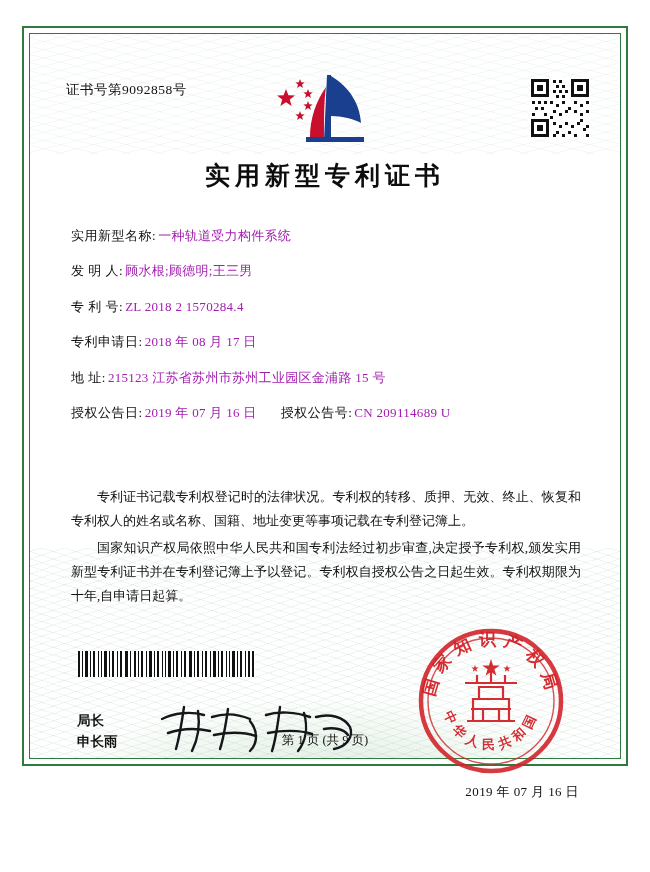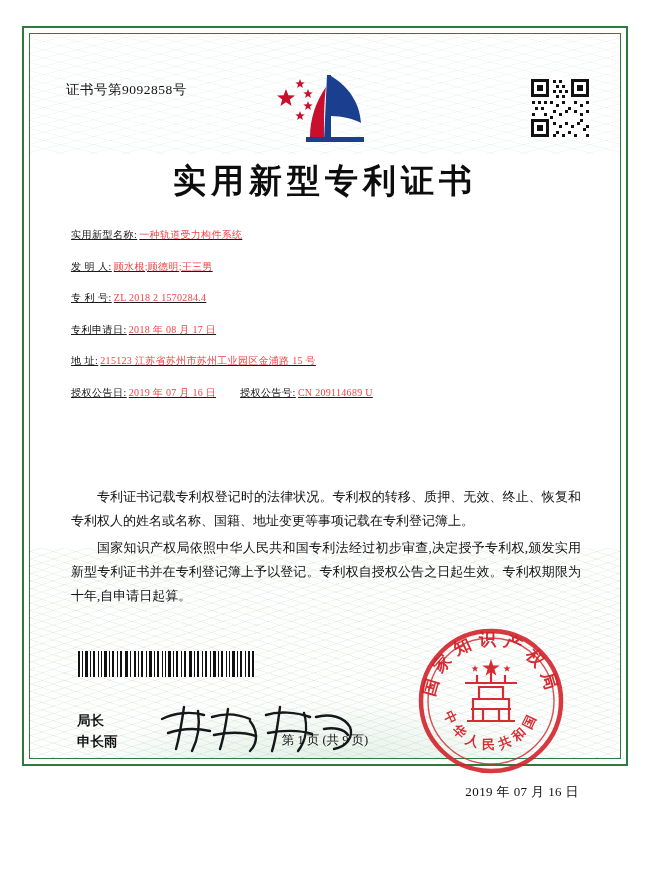--- a/index.html
+++ b/index.html
@@ -123,50 +123,49 @@
     width: 62px;
     height: 62px;
   }
 
   .title {
     position: absolute;
     left: 0;
     right: 0;
     top: 126px;
     text-align: center;
-    font-size: 33px;
+    font-size: 25px;
     font-weight: bold;
     letter-spacing: 5px;
     color: #0d0d0d;
     font-family: "Liberation Serif", serif;
   }
 
   
   .fields {
     position: absolute;
     left: 42px;
     right: 36px;
     top: 195px;
   }
   .field-row {
     display: flex;
     align-items: center;
     margin-bottom: 18.5px;
-    font-size: 10px;
+    font-size: 13px;
     line-height: 1.3;
     white-space: nowrap;
-    text-decoration: underline;
   }
   .field-label {
     color: #111;
     letter-spacing: 0.5px;
     flex: 0 0 auto;
   }
   .field-value {
-    color: #ef4444;
+    color: #a21caf;
     margin-left: 2px;
     letter-spacing: 0.3px;
   }
   .field-row.two-col .second-label {
     margin-left: 24px;
     letter-spacing: 0.5px;
   }
 
   
   .paragraphs {

